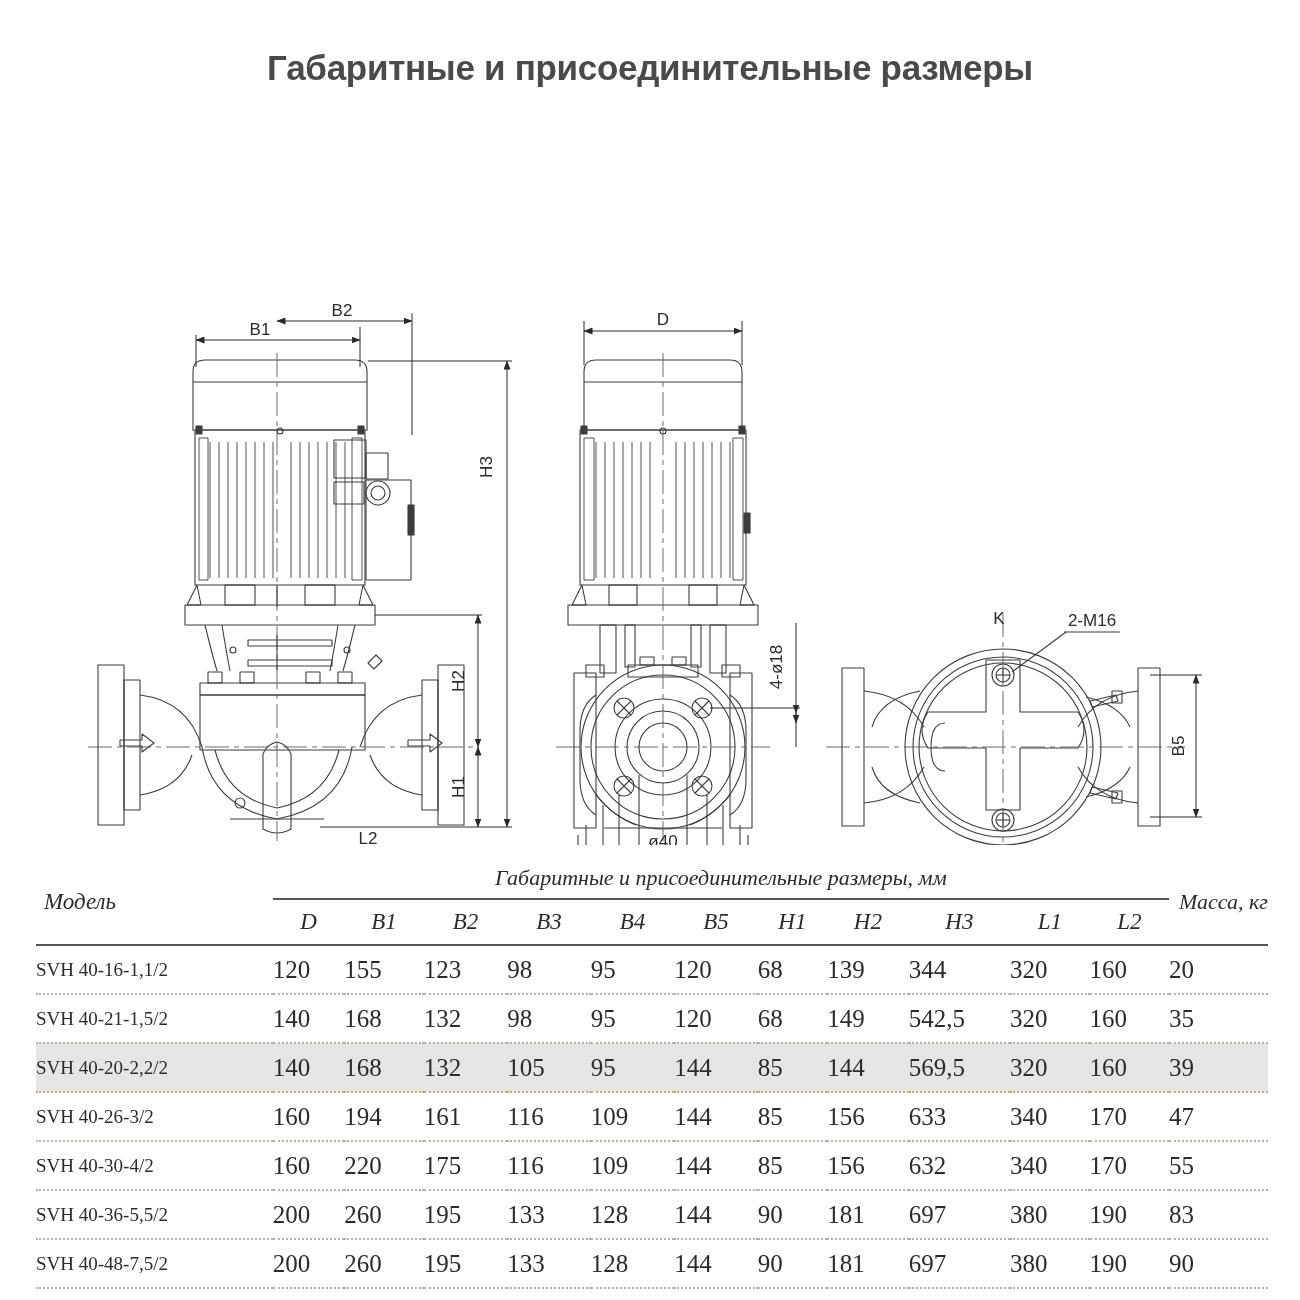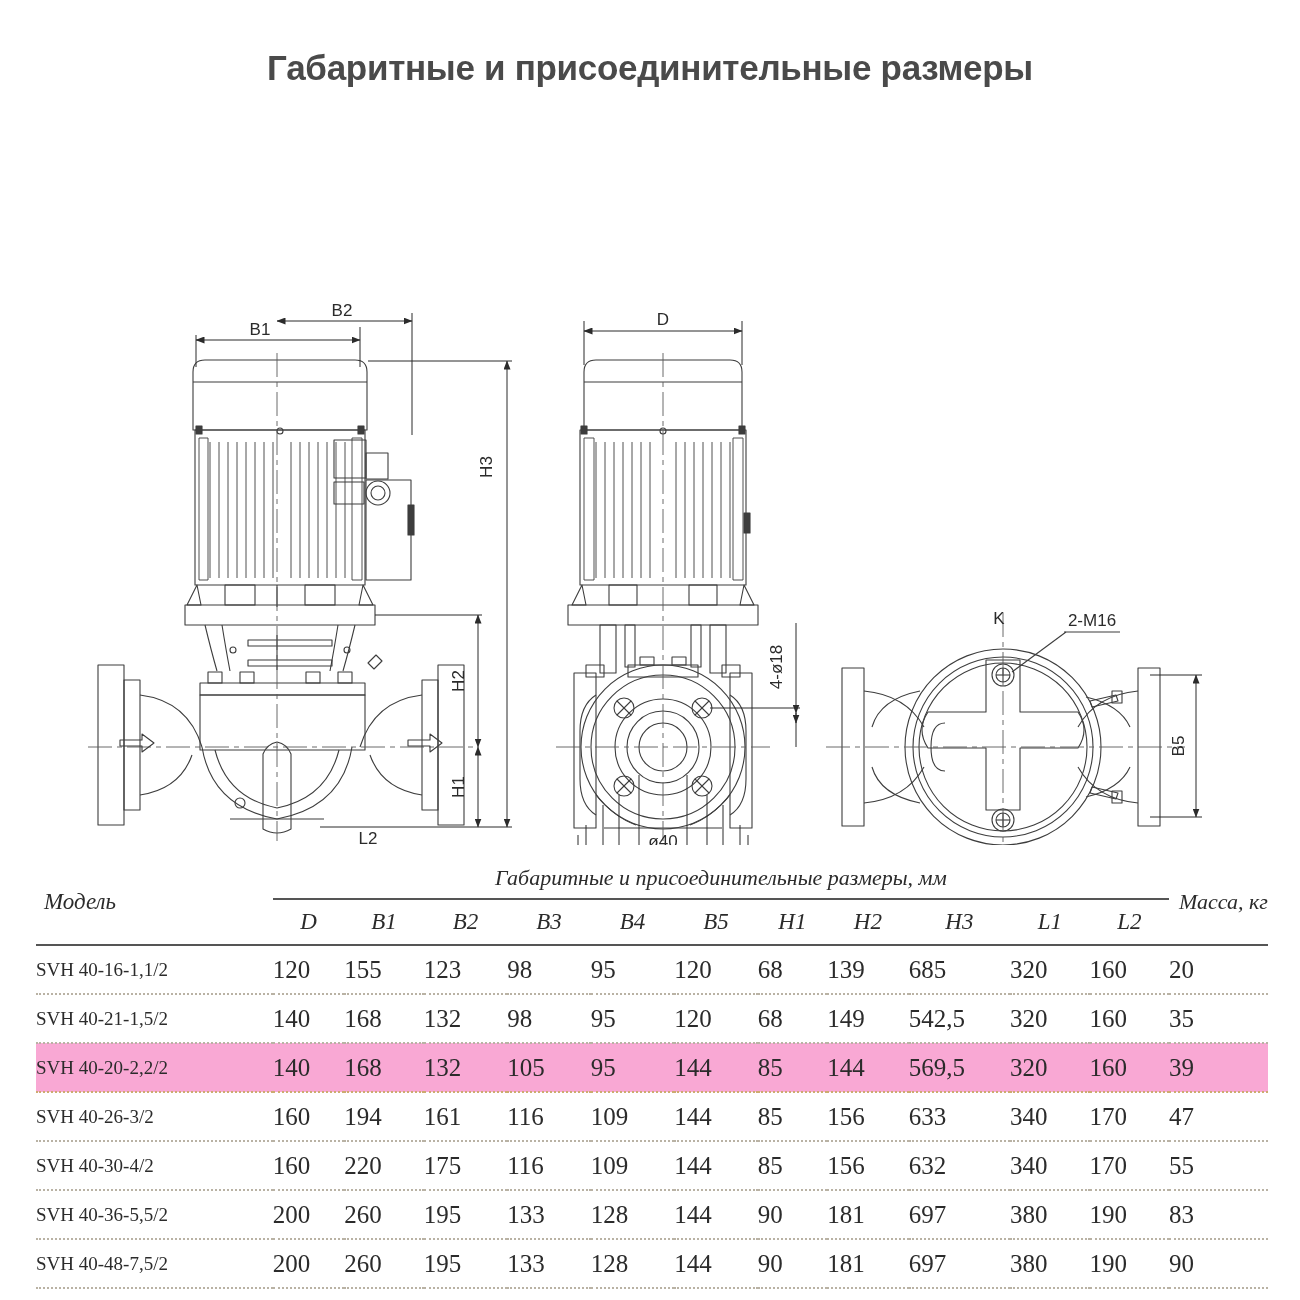--- a/index.html
+++ b/index.html
@@ -84,21 +84,21 @@
     border-bottom:2px dotted #b9b2a4;
     white-space:nowrap;
   }
   .data-row td.model-cell{
     padding-left:8px;
     font-size:19px;
   }
   .data-row td.num{text-align:center;}
   .data-row td.mass{text-align:left;padding-left:6px;}
   .data-row.hl td{
-    background:#f9a8d4;
+    background:#e5e5e5;
     border-bottom:2px dotted #cdab70;
     margin-top:6px;
   }
   .data-row.last td{border-bottom:2px dotted #b9b2a4;}
 </style>
 </head>
 <body>
 
 <div id="page-title">Габаритные и присоединительные размеры</div>
 
@@ -463,21 +463,21 @@
       <tr class="data-row">
         <td class="model-cell">SVH 40-16-1,1/2</td>
         <td class="num">120</td>
         <td class="num">155</td>
         <td class="num">123</td>
         <td class="num">98</td>
         <td class="num">95</td>
         <td class="num">120</td>
         <td class="num">68</td>
         <td class="num">139</td>
-        <td class="num">685</td>
+        <td class="num">344</td>
         <td class="num">320</td>
         <td class="num">160</td>
         <td class="mass">20</td>
       </tr>
       <tr class="data-row">
         <td class="model-cell">SVH 40-21-1,5/2</td>
         <td class="num">140</td>
         <td class="num">168</td>
         <td class="num">132</td>
         <td class="num">98</td>

